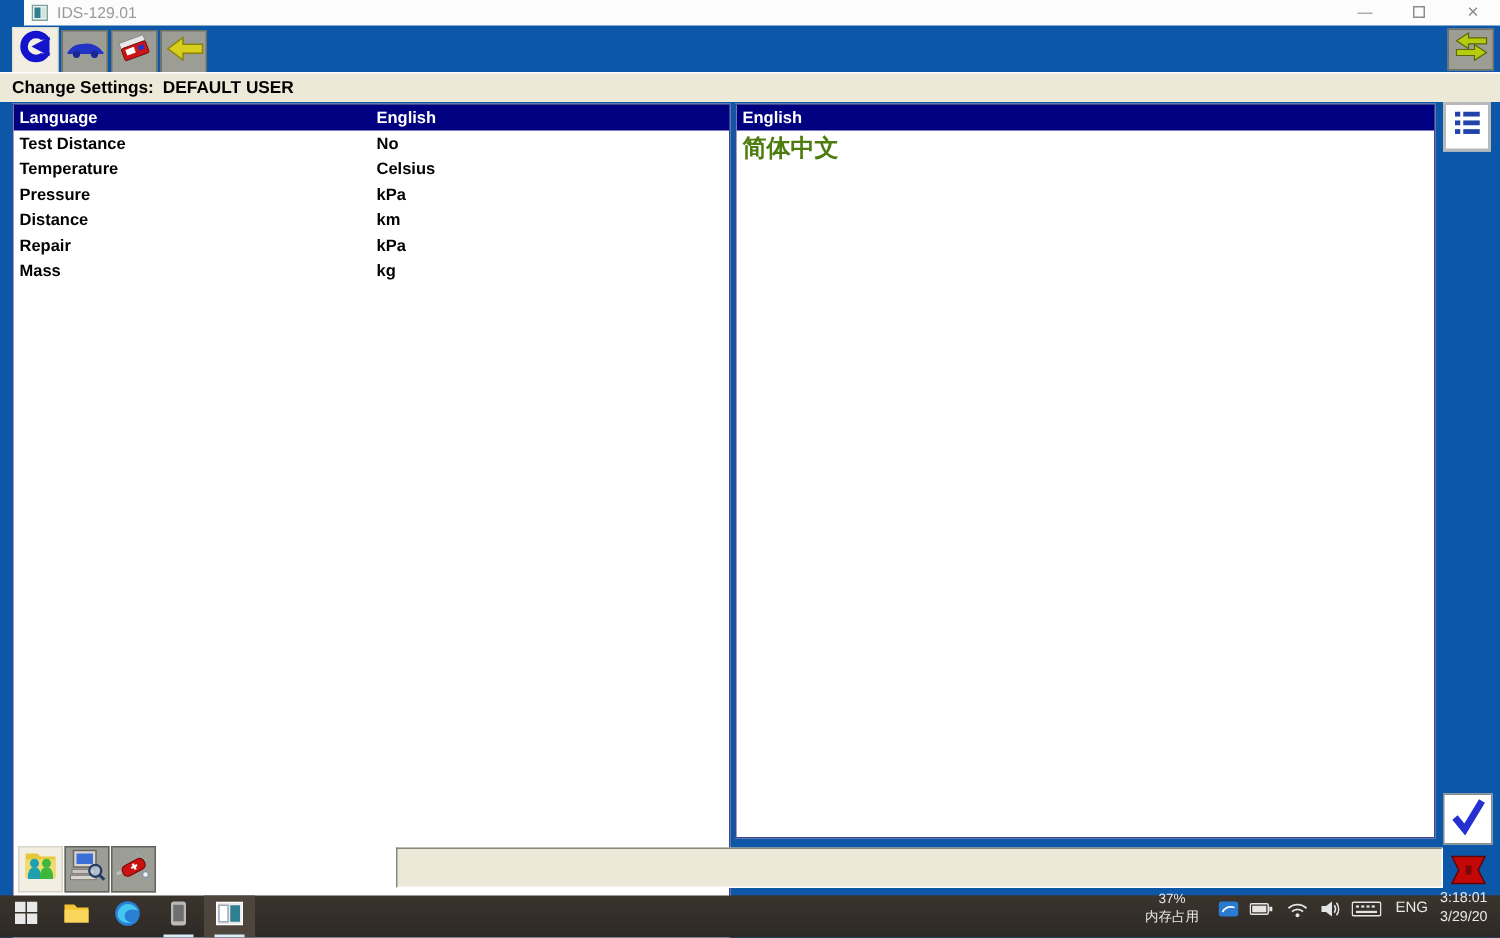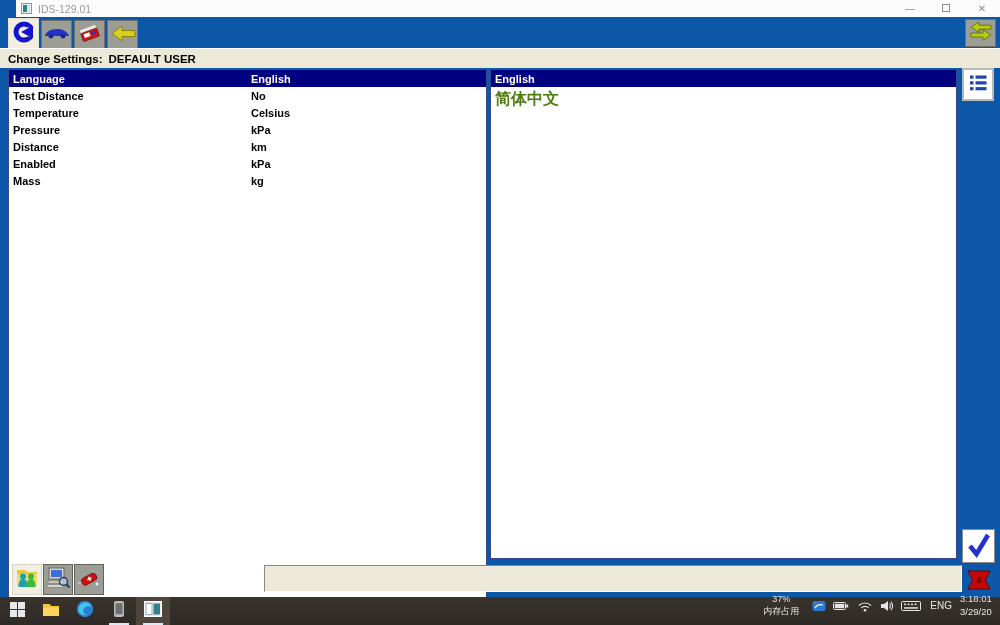--- a/index.html
+++ b/index.html
@@ -161,21 +161,21 @@
       </div>
       <div class="row">
         <span>Pressure</span>
         <span class="val">kPa</span>
       </div>
       <div class="row">
         <span>Distance</span>
         <span class="val">km</span>
       </div>
       <div class="row">
-        <span>Enabled</span>
+        <span>Repair</span>
         <span class="val">kPa</span>
       </div>
       <div class="row">
         <span>Mass</span>
         <span class="val">kg</span>
       </div>
     </div>
 
     <div class="panel right">
       <div class="hdr-row">

